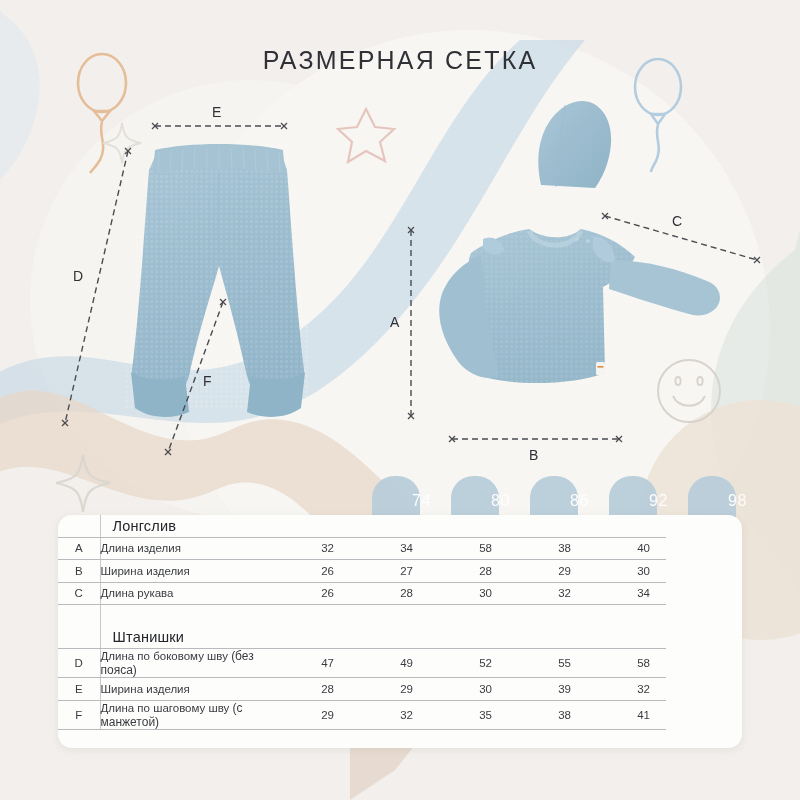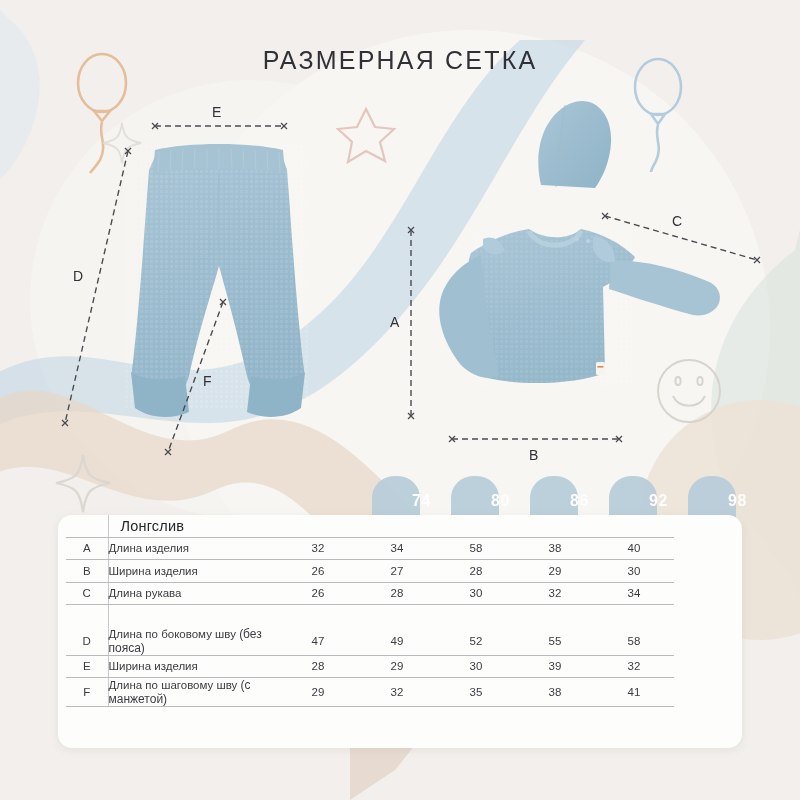--- a/index.html
+++ b/index.html
@@ -45,40 +45,40 @@
     overflow:visible;
   }
   
   .size-col{
     position:absolute;width:48px;border-radius:22px;
     background:#b7cdda;opacity:.92;
     top:476px;height:265px;
   }
   .size-col .sz-num{
     position:absolute;left:0;right:0;top:16px;text-align:center;
-    font-size:16px;color:#ffffff;font-weight:700;letter-spacing:.5px;padding-left:40px;
+    font-size:16px;color:#ffffff;font-weight:400;letter-spacing:.5px;padding-left:40px;
   }
   .size-col .sz-unit{
     position:absolute;left:0;right:0;top:46px;text-align:center;
     font-size:9px;color:#ffffff;letter-spacing:.3px;
   }
 
   
   table.grid{
-    position:absolute;left:8px;top:0;width:608px;border-collapse:collapse;
+    position:absolute;left:0;top:0;width:608px;border-collapse:collapse;
     table-layout:fixed;
   }
   table.grid td{
     height:21.5px;padding:0;vertical-align:middle;
     font-size:11.5px;color:#3a3c41;
   }
   .c-letter{width:42px;text-align:center;font-size:13px;color:#2f3136;
             border-right:1px solid #c9c9cc;}
   .c-name{padding-left:12px;text-align:left;}
-  .c-val{text-align:center;font-size:12px;color:#ffffff;width:48px;}
+  .c-val{text-align:right;font-size:12px;color:#ffffff;width:48px;}
   .row-line td{border-bottom:1px solid #b9babe;}
   .sec-title .c-name{font-size:14.5px;color:#23252a;padding-left:12px;letter-spacing:.2px;}
   .sec-title td{height:30px;}
   .sub{font-size:12px;color:#3a3c41;}
   .spacer td{height:14px;border:0;}
   .hdr-row td{height:30px;border-bottom:1px solid #b9babe;}
 </style>
 </head>
 <body>
 
@@ -412,20 +412,34 @@
             <td></td>
             <td></td>
             <td></td>
             <td></td>
             <td></td>
             <td></td>
             <td></td>
             <td></td>
       </tr>
 
+      <tr class="sec-title hdr-row">
+        <td class="c-letter"></td>
+        <td class="c-name">Штанишки</td>
+        <td></td>
+            <td></td>
+            <td></td>
+            <td></td>
+            <td></td>
+            <td></td>
+            <td></td>
+            <td></td>
+            <td></td>
+            <td></td>
+      </tr>
 
       <tr class="row-line">
         <td class="c-letter">D</td>
         <td class="c-name">
           <span>Длина по боковому шву</span>
           <span class="sub">(без пояса)</span>
         </td>
         <td class="c-val">47</td>
             <td></td>
         <td class="c-val">49</td>

